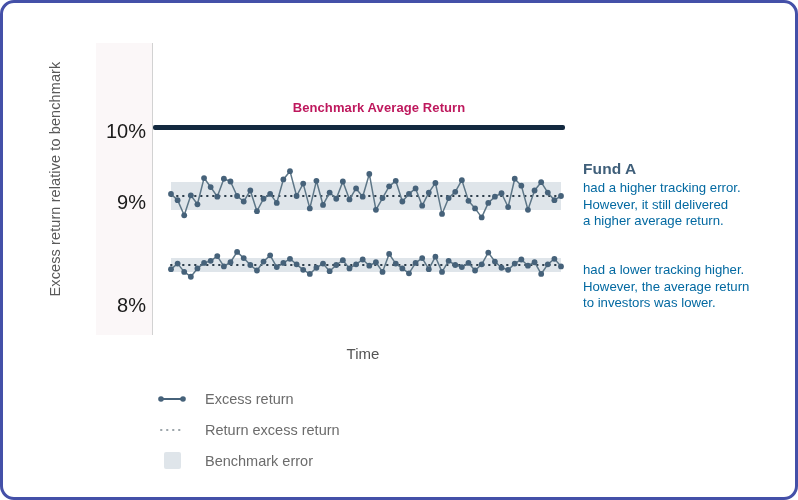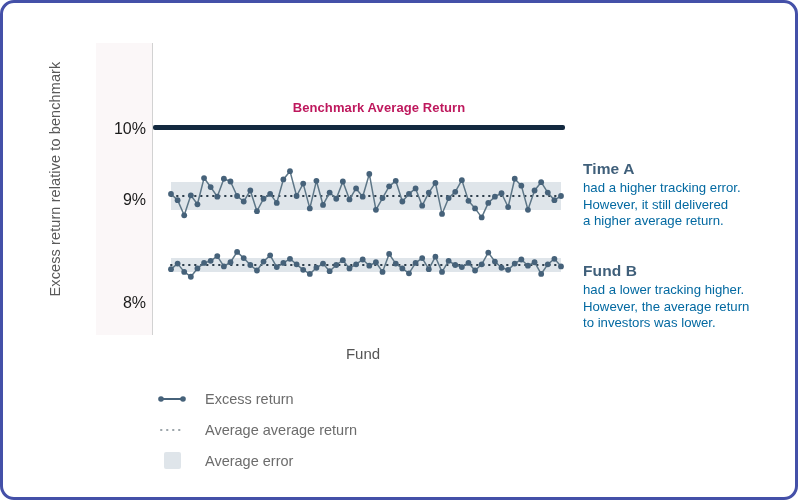--- a/index.html
+++ b/index.html
@@ -47,21 +47,21 @@
     font-size: 14.5px;
     color: #595959;
     letter-spacing: .1px;
     white-space: nowrap;
   }
   .ytick {
     position: absolute;
     right: 6px;
     width: 50px;
     text-align: right;
-    font-size: 16px;
+    font-size: 20px;
     color: #1b1b1b;
     line-height: 1;
   }
   #x-axis-title {
     position: absolute;
     left: 150px;
     top: 342px;
     width: 420px;
     text-align: center;
     font-size: 15px;
@@ -311,30 +311,29 @@
         <circle cx="368.34" cy="216.48" r="2.9" class="series-dot"></circle>
         <circle cx="374.95" cy="222.69" r="2.9" class="series-dot"></circle>
         <circle cx="381.56" cy="219.24" r="2.9" class="series-dot"></circle>
         <circle cx="388.17" cy="230.97" r="2.9" class="series-dot"></circle>
         <circle cx="394.78" cy="221.31" r="2.9" class="series-dot"></circle>
         <circle cx="401.39" cy="215.79" r="2.9" class="series-dot"></circle>
         <circle cx="408.00" cy="223.38" r="2.9" class="series-dot"></circle>
       </g>
   </svg>
 
-  <div id="x-axis-title">Fund</div>
+  <div id="x-axis-title">Time</div>
 
   <div class="annotation" id="annotation-a">
-    <div class="annotation-title">Time A</div>
+    <div class="annotation-title">Fund A</div>
     <div class="annotation-body">had a higher tracking error.
 However, it still delivered
 a higher average return.</div>
   </div>
   <div class="annotation" id="annotation-b">
-    <div class="annotation-title">Fund B</div>
     <div class="annotation-body">had a lower tracking higher.
 However, the average return
 to investors was lower.</div>
   </div>
 
   <div id="legend">
     <div class="legend-row">
       <span class="legend-mark">
         <svg width="30" height="12" viewBox="0 0 30 12">
           <line x1="4" y1="6" x2="26" y2="6" stroke="#46627a" stroke-width="2"></line>
@@ -343,23 +342,23 @@
         </svg>
       </span>
       <span class="legend-label">Excess return</span>
     </div>
     <div class="legend-row">
       <span class="legend-mark">
         <svg width="30" height="12" viewBox="0 0 30 12">
           <line x1="4" y1="6" x2="26" y2="6" stroke="#9aa3a8" stroke-width="2" stroke-linecap="round" stroke-dasharray="0.5 5.5"></line>
         </svg>
       </span>
-      <span class="legend-label">Average average return</span>
+      <span class="legend-label">Return excess return</span>
     </div>
     <div class="legend-row">
       <span class="legend-mark">
         <span class="swatch-box"></span>
       </span>
-      <span class="legend-label">Average error</span>
+      <span class="legend-label">Benchmark error</span>
     </div>
   </div>
 
 </div>
 
 </body></html>

